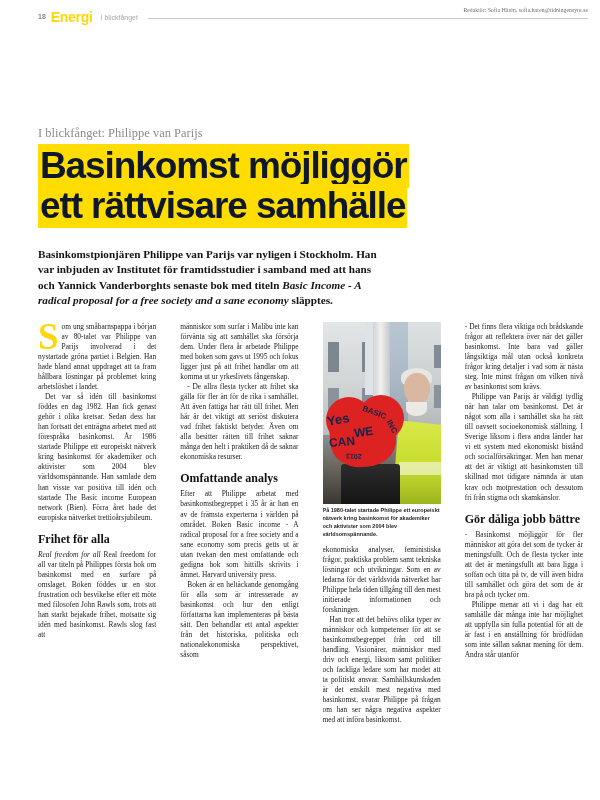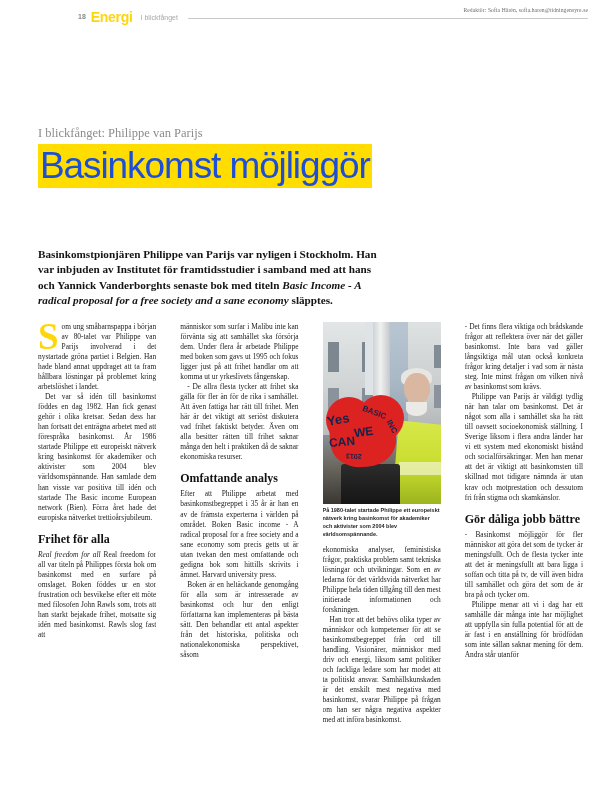--- a/index.html
+++ b/index.html
@@ -18,21 +18,20 @@
 
   
   .masthead {
     position: absolute;
     top: 10px; left: 0; right: 0;
     height: 20px;
     display: flex;
     align-items: flex-start;
     padding: 0 12px 0 38px;
     box-sizing: border-box;
-    margin-left: 40px;
   }
   .page-number {
     font-family: "Liberation Sans", sans-serif;
     font-size: 7px;
     font-weight: bold;
     color: #8a8a8a;
     margin-right: 5px;
     line-height: 14px;
   }
   .section-name {
@@ -75,25 +74,25 @@
     font-size: 12.5px;
     color: #8c8c8c;
     text-align: center;
   }
   .headline {
     position: absolute;
     top: 146px;
     left: 38px;
     width: 545px;
     font-family: "Liberation Sans", sans-serif;
-    font-weight: normal;
+    font-weight: bold;
     font-size: 37px;
     line-height: 1.07;
     letter-spacing: -1.1px;
-    color: #1d4ed8;
+    color: #0f172a;
   }
   .headline span.hl {
     background: #ffdd00;
     box-decoration-break: clone;
     -webkit-box-decoration-break: clone;
     padding: 1px 2px 2px 2px;
   }
 
   .deck {
     position: absolute;
@@ -289,20 +288,21 @@
   <span class="section-name">Energi</span>
   <span class="section-kicker">I blickfånget</span>
   <span class="masthead-rule"></span>
 </div>
 <div class="editor-credit">Redaktör: Sofia Härén, sofia.haren@tidningensyre.se</div>
 
 <div class="kicker-line">I blickfånget: Philippe van Parijs</div>
 
 <div class="headline">
   <span class="hl">Basinkomst möjliggör</span><br>
+  <span class="hl">ett rättvisare samhälle</span>
 </div>
 
 <div class="deck">
   <span>Basinkomstpionjären Philippe van Parijs var nyligen i Stockholm. Han var inbjuden av Institutet för framtidsstudier i samband med att hans och Yannick Vanderborghts senaste bok med titeln </span><i>Basic Income - A radical proposal for a free society and a sane economy</i><span> släpptes.</span>
 </div>
 
 <div class="cols">
 
   <div class="col">
     <p class="dropcap noindent">Som ung småbarnspappa i början av 80-talet var Philippe van Parijs involverad i det nystartade gröna partiet i Belgien. Han hade bland annat uppdraget att ta fram hållbara lösningar på problemet kring arbetslöshet i landet.</p>

